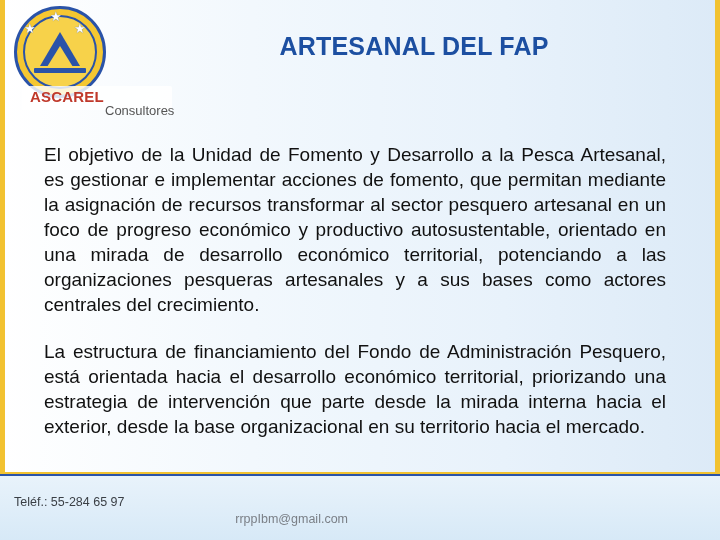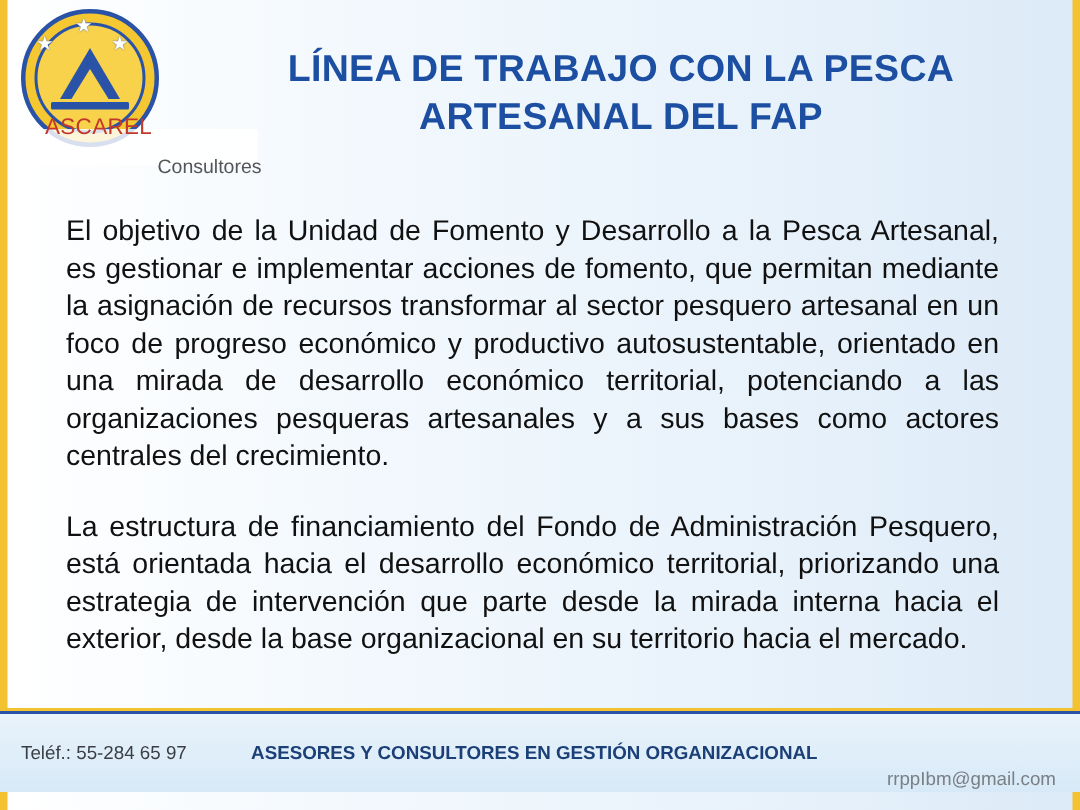--- a/index.html
+++ b/index.html
@@ -119,23 +119,23 @@
     left: 14px;
     top: 82px;
     width: 150px;
     height: 24px;
     background: rgba(255,255,255,0.82);
     border-radius: 2px;
   }
   .logo-name {
     position: absolute;
     left: 22px;
-    top: 72px;
+    top: 84px;
     font-size: 15px;
-    font-weight: normal;
+    font-weight: bold;
     color: #c0392b;
     letter-spacing: 0.2px;
     white-space: nowrap;
     text-align: right;
   }
   .logo-sub {
     position: absolute;
     left: 97px;
     top: 99px;
     font-size: 13px;
@@ -176,23 +176,23 @@
     margin: 0 0 22px 0;
   }
   .para:last-child {
     margin-bottom: 12px;
   }
 
   
   .footer {
     position: absolute;
     left: 0;
-    bottom: 12px;
-    width: 720px;
-    height: 56px;
+    bottom: 0;
+    width: 720px;
+    height: 68px;
     background: linear-gradient(to bottom, #e9f3fb 0%, #d7e9f7 100%);
     border-top: 2px solid #f2c230;
     box-sizing: border-box;
   }
   .footer-rule {
     position: absolute;
     left: 0;
     top: 0;
     width: 720px;
     height: 2px;
@@ -250,31 +250,29 @@
       <div class="logo-tri"></div>
       <div class="logo-tri-inner"></div>
       <div class="logo-bar"></div>
     </div>
     <div class="logo-textplate"></div>
     <div class="logo-name">ASCAREL</div>
     <div class="logo-sub">Consultores</div>
   </div>
 
   <div class="title">
-    <span>LÍNEA DE TRABAJO CON LA PESCA</span>
     <span class="title-line2">ARTESANAL DEL FAP</span>
   </div>
 
   <div class="body">
     <p class="para">El objetivo de la Unidad de Fomento y Desarrollo a la Pesca Artesanal, es gestionar e implementar acciones de fomento, que permitan mediante la asignación de recursos transformar al sector pesquero artesanal en un foco de progreso económico y productivo autosustentable, orientado en una mirada de desarrollo económico territorial, potenciando a las organizaciones pesqueras artesanales y a sus bases como actores centrales del crecimiento.</p>
     <p class="para">La estructura de financiamiento del Fondo de Administración Pesquero, está orientada hacia el desarrollo económico territorial, priorizando una estrategia de intervención que parte desde la mirada interna hacia el exterior, desde la base organizacional en su territorio hacia el mercado.</p>
   </div>
 
   <div class="footer">
     <div class="footer-rule"></div>
     <div class="footer-inner">
       <div class="footer-phone">Teléf.: 55-284 65 97</div>
-      <div class="footer-center">ASESORES Y CONSULTORES EN GESTIÓN ORGANIZACIONAL</div>
       <div class="footer-mail">rrppIbm@gmail.com</div>
     </div>
   </div>
 
 </div>
 
 </body></html>

